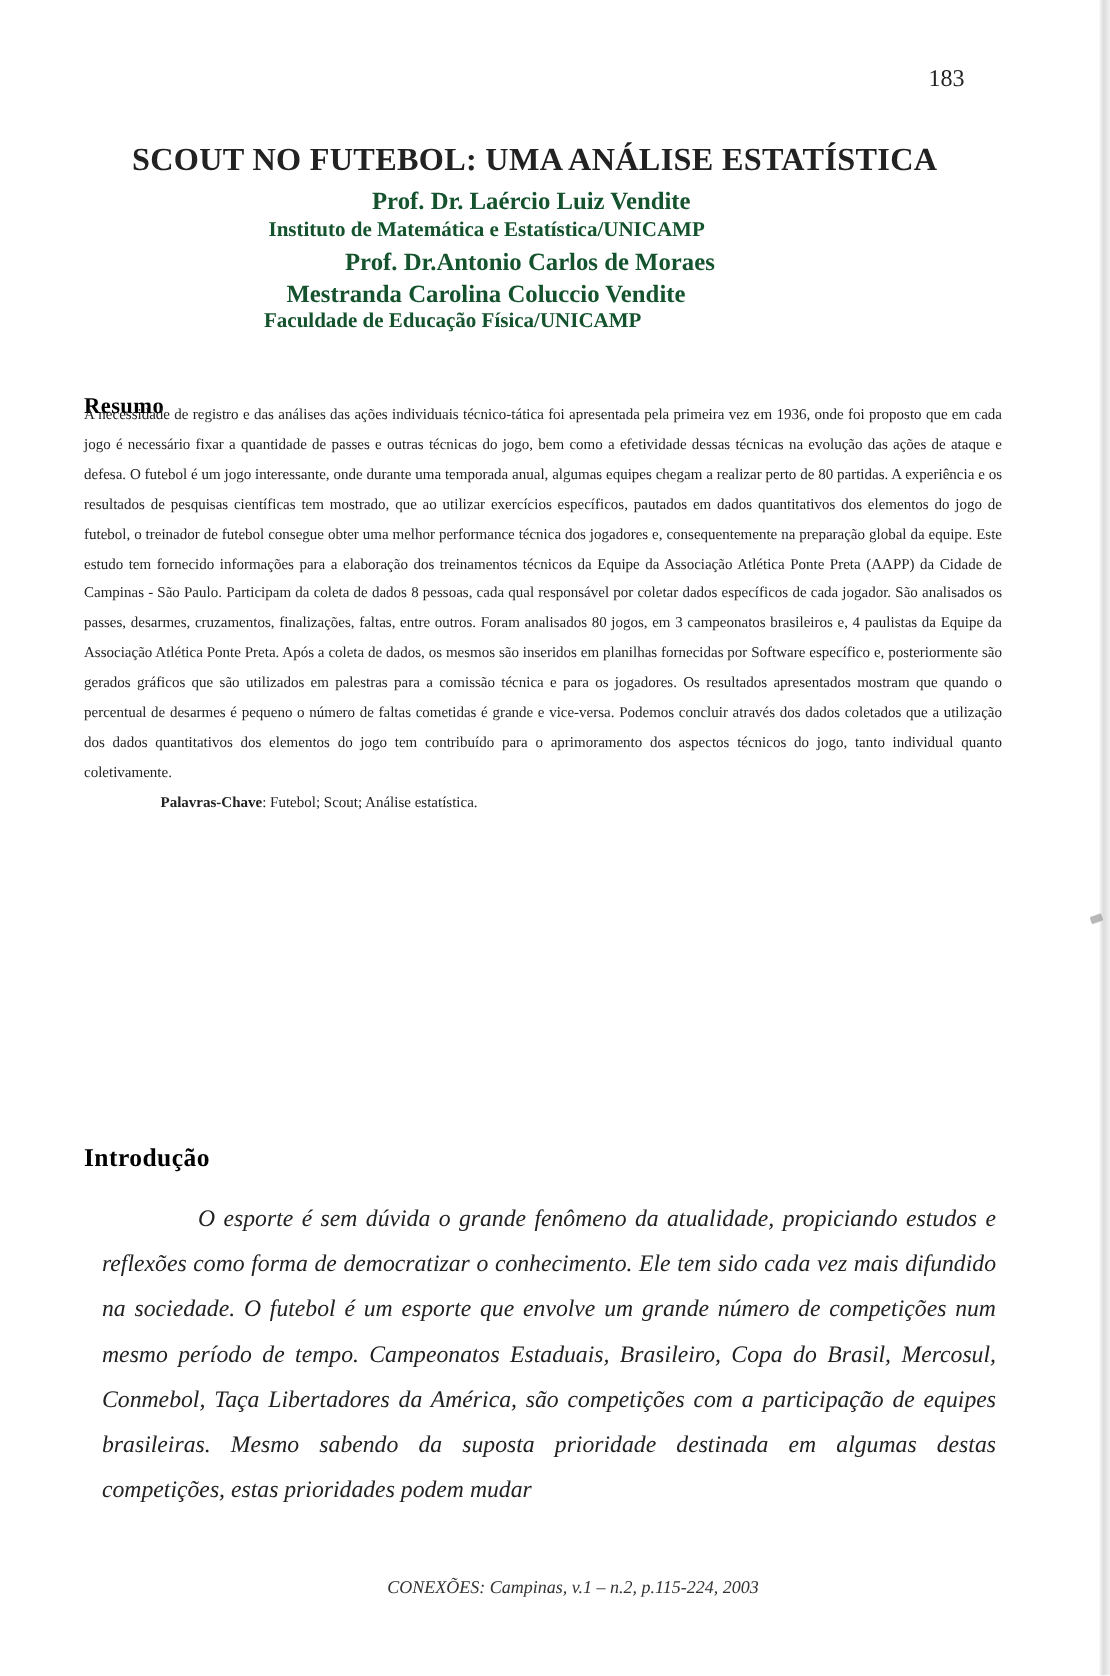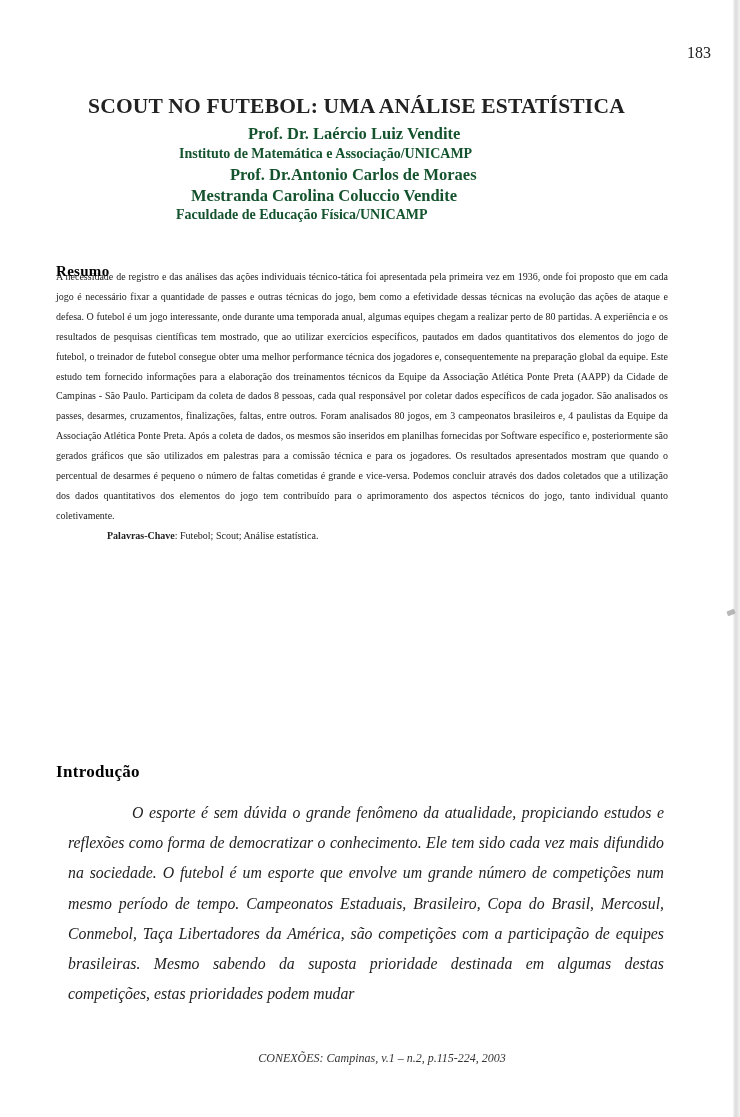--- a/index.html
+++ b/index.html
@@ -10,21 +10,21 @@
   }
   .scan-strip {
     position: absolute; top: 0; right: 0; width: 7px; height: 1117px;
     background: linear-gradient(to right, #f4f4f4 0%, #dcdcdc 40%, #e6e6e6 70%, #f2f2f2 100%);
   }
   .scan-mark {
     position: absolute; left: 727px; top: 610px; width: 8px; height: 5px;
     background: #9a9a9a; transform: rotate(-20deg); border-radius: 1px; opacity: .7;
   }
   .page-number {
-    position: absolute; top: 44px; left: 687px;
+    position: absolute; top: 44px; left: 619px;
     font-size: 16px; color: #222;
   }
   .title {
     position: absolute; top: 94px; left: 88px; width: 560px;
     font-size: 21.5px; font-weight: bold; letter-spacing: 0.2px; color: #222; white-space: nowrap;
   }
   .byline { position: absolute; font-weight: bold; white-space: nowrap; color: #14532d; }
   .author { font-size: 16.5px; }
   .affil { font-size: 14px; }
 
@@ -54,21 +54,21 @@
 <body>
 
 <div class="scan-strip"></div>
 <div class="scan-mark"></div>
 
 <div class="page-number">183</div>
 
 <div class="title">SCOUT NO FUTEBOL: UMA ANÁLISE ESTATÍSTICA</div>
 
 <div class="byline author" style="top:124px; left:248px;">Prof. Dr. Laércio Luiz Vendite</div>
-<div class="byline affil" style="top:146px; left:179px;">Instituto de Matemática e Associação/UNICAMP</div>
+<div class="byline affil" style="top:146px; left:179px;">Instituto de Matemática e Estatística/UNICAMP</div>
 <div class="byline author" style="top:165px; left:230px;">Prof. Dr.Antonio Carlos de Moraes</div>
 <div class="byline author" style="top:186px; left:191px;">Mestranda Carolina Coluccio Vendite</div>
 <div class="byline affil" style="top:207px; left:176px;text-align:right;">Faculdade de Educação Física/UNICAMP</div>
 
 <div class="section-label" style="top:263px; font-size:15px; letter-spacing:0.3px;">Resumo</div>
 
 <div class="abstract">
   <p>A necessidade de registro e das análises das ações individuais técnico-tática foi apresentada pela primeira vez em 1936, onde foi proposto que em cada jogo é necessário fixar a quantidade de passes e outras técnicas do jogo, bem como a efetividade dessas técnicas na evolução das ações de ataque e defesa. O futebol é um jogo interessante, onde durante uma temporada anual, algumas equipes chegam a realizar perto de 80 partidas. A experiência e os resultados de pesquisas científicas tem mostrado, que ao utilizar exercícios específicos, pautados em dados quantitativos dos elementos do jogo de futebol, o treinador de futebol consegue obter uma melhor performance técnica dos jogadores e, consequentemente na preparação global da equipe. Este estudo tem fornecido informações para a elaboração dos treinamentos técnicos da Equipe da Associação Atlética Ponte Preta (AAPP) da Cidade de Campinas - São Paulo. Participam da coleta de dados 8 pessoas, cada qual responsável por coletar dados específicos de cada jogador. São analisados os passes, desarmes, cruzamentos, finalizações, faltas, entre outros. Foram analisados 80 jogos, em 3 campeonatos brasileiros e, 4 paulistas da Equipe da Associação Atlética Ponte Preta. Após a coleta de dados, os mesmos são inseridos em planilhas fornecidas por Software específico e, posteriormente são gerados gráficos que são utilizados em palestras para a comissão técnica e para os jogadores. Os resultados apresentados mostram que quando o percentual de desarmes é pequeno o número de faltas cometidas é grande e vice-versa. Podemos concluir através dos dados coletados que a utilização dos dados quantitativos dos elementos do jogo tem contribuído para o aprimoramento dos aspectos técnicos do jogo, tanto individual quanto coletivamente.</p>
   <p class="keywords"><b>Palavras-Chave</b><span>: Futebol; Scout; Análise estatística.</span></p>
 </div>

